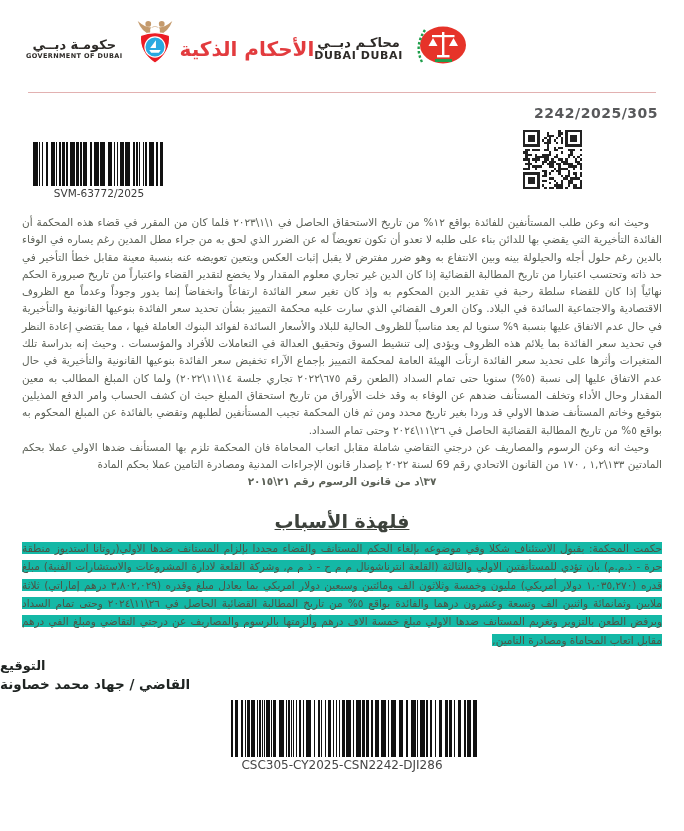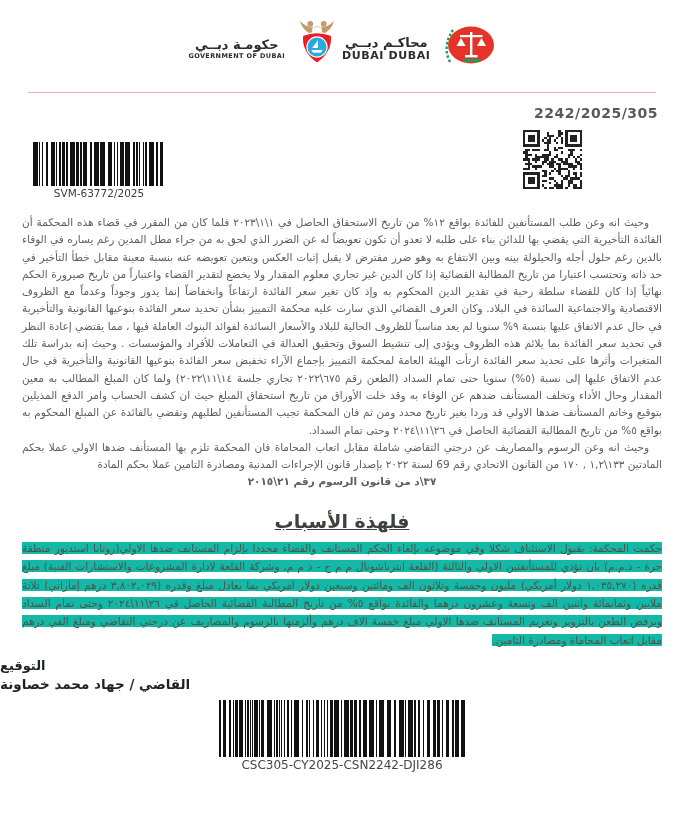--- a/index.html
+++ b/index.html
@@ -1,20 +1,20 @@
 <!DOCTYPE html>
 <html lang="ar"><head>
 <meta charset="utf-8">
 <style>
   html,body{margin:0;padding:0;background:#fff;}
   .page{width:684px;height:831px;background:#fff;position:relative;overflow:hidden;
         font-family:"DejaVu Sans",sans-serif;direction:rtl;}
   
   .top-zone{position:relative;height:206px;}
-  .header{direction:ltr;display:flex;justify-content:center;align-items:center;
+  .header{direction:ltr;display:flex;justify-content:flex-start;align-items:center;
           padding:12px 26px 0 26px;height:74px;}
   .logo{display:flex;align-items:center;gap:7px;}
   .logo-text{text-align:center;line-height:1.1;}
   .logo-text .ar{font-size:13px;font-weight:bold;color:#2e2b28;direction:rtl;}
   .logo-text .en{font-size:6.5px;font-weight:bold;color:#2e2b28;letter-spacing:.4px;}
   .logo-text .en.big{font-size:11px;letter-spacing:.6px;}
   .doc-title{color:#e23b3e;font-weight:bold;font-size:20px;direction:rtl;}
   .rule{position:absolute;left:28px;right:28px;top:92px;border-top:1.5px solid #e2b1b1;}
   .case-number{position:absolute;top:105px;right:26px;direction:ltr;
                font-size:14px;font-weight:bold;color:#58595b;letter-spacing:.5px;}
@@ -30,21 +30,21 @@
   .center-line{text-align:center;font-size:10.5px;line-height:17.3px;color:#5c6157;font-weight:bold;}
   
   .reasons-heading{text-align:center;font-weight:bold;text-decoration:underline;
                    font-size:19px;color:#3d423c;margin-top:19px;}
   .verdict{margin:7px 22px 0;text-align:justify;font-size:10.5px;line-height:18.4px;color:#4e5345;}
   .hl{background:#14b8a6;box-decoration-break:clone;-webkit-box-decoration-break:clone;padding:0 0;}
   
   .sig{text-align:left;margin-top:9px;color:#1f2422;}
   .sig-label{font-weight:bold;font-size:13px;}
   .sig-judge{font-weight:bold;font-size:13.5px;margin-top:3px;}
-  .footer-code{width:246px;margin:8px auto 0;text-align:center;direction:ltr;}
+  .footer-code{width:222px;margin:8px auto 0;text-align:center;direction:ltr;}
   .bc-bottom{width:246px;height:57px;}
   .fc-label{font-size:12px;color:#454545;margin-top:1px;}
 </style>
 </head>
 <body>
 
 <div class="page">
 
   <div class="top-zone">
     <div class="header">
@@ -60,20 +60,21 @@
             <circle cx="19" cy="7" r="3" fill="#c49a6c"></circle>
               <circle cx="33" cy="7" r="3" fill="#c49a6c"></circle>
             <path d="M11 19 Q26 13 41 19 Q43 36 26 48 Q9 36 11 19 Z" fill="#ec1c24" stroke="#fff" stroke-width="1.2"></path>
             <circle cx="26" cy="31" r="10.5" fill="#2aa9e0" stroke="#fff" stroke-width="1.2"></circle>
             <path d="M27 24 L27 32 L21 32 Z" fill="#fff"></path>
             <path d="M20 34 h12 l-2 3 h-8 Z" fill="#fff"></path>
           </svg>
         </span>
       </div>
 
+      <div class="doc-title">الأحكام الذكية</div>
 
       <div class="logo">
         <div class="logo-text">
           <div class="ar">محاكـم دبــي</div>
           <div class="en big">DUBAI DUBAI</div>
         </div>
         <span>
           <svg width="58" height="46" viewBox="0 0 58 46">
             <ellipse cx="33" cy="21" rx="23" ry="18.5" fill="#e63329"></ellipse>
             <path d="M12 38 Q4 22 15 6" stroke="#1e9e4b" fill="none" stroke-width="2.4" stroke-dasharray="2.5 2"></path>

